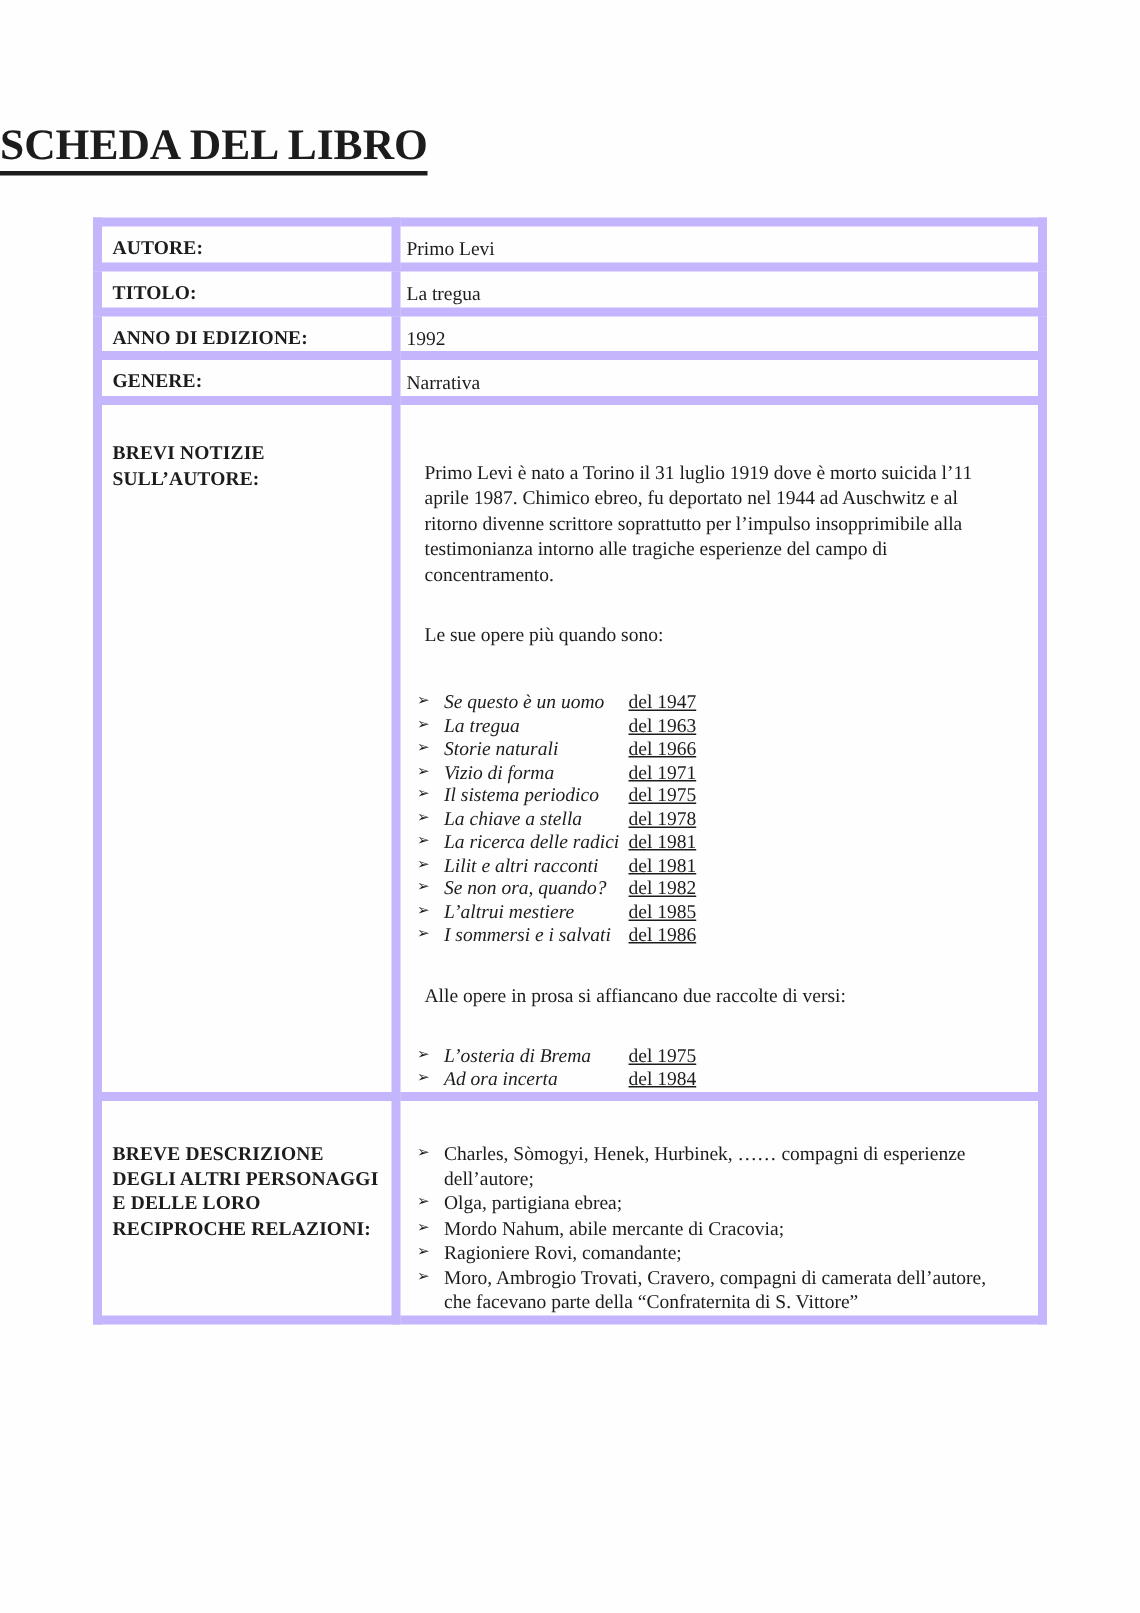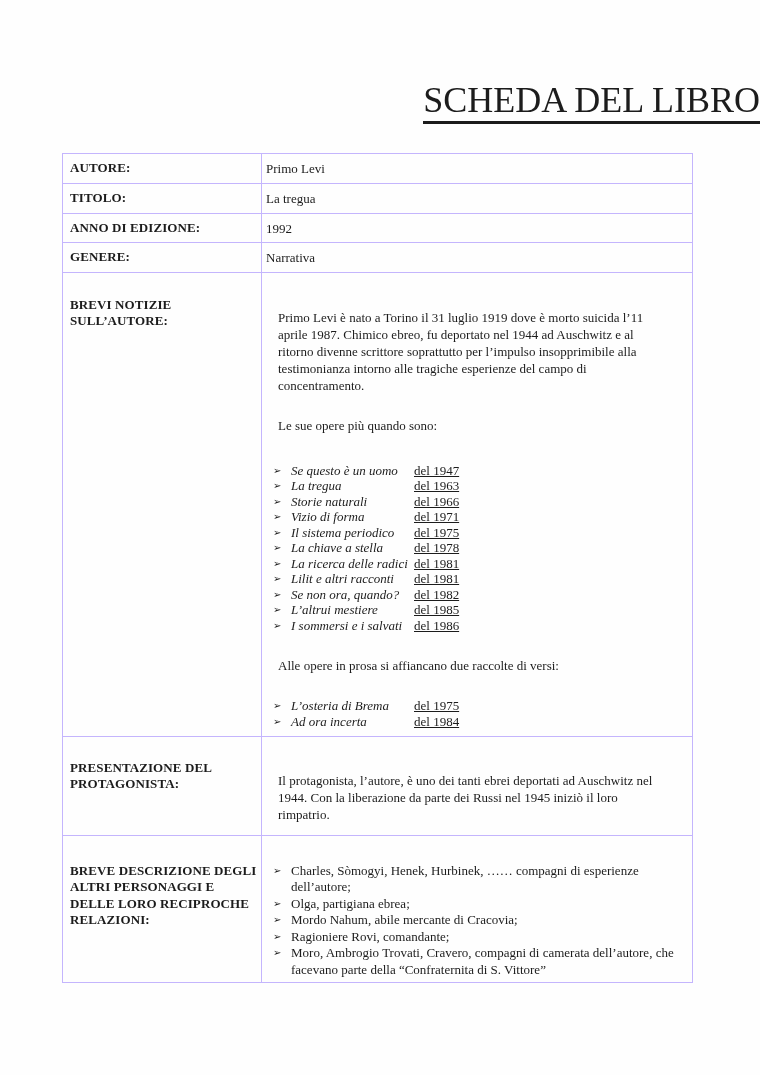--- a/index.html
+++ b/index.html
@@ -12,40 +12,40 @@
     width: 760px;
     height: 1075px;
     background: #fefefe;
     font-family: "Liberation Serif", "DejaVu Serif", serif;
     color: #1c1c1c;
     overflow: hidden;
   }
   h1.doc-title {
     margin: 0;
     padding-top: 82px;
-    text-align: right;
-    font-size: 36px;
-    font-weight: normal;
+    text-align: left;
+    font-size: 29px;
+    font-weight: bold;
     line-height: 1.05;
   }
   h1.doc-title span {
     border-bottom: 3px solid #1c1c1c;
     padding-bottom: 1px;
   }
   table.book-table {
     border-collapse: collapse;
     table-layout: fixed;
     width: 630px;
     margin-left: 62px;
     margin-top: 33px;
   }
   col.c1 { width: 199px; }
   col.c2 { width: 431px; }
   td {
-    border: 1px solid #c4b5fd;
+    border: 6px solid #c4b5fd;
     vertical-align: top;
     font-size: 13px;
   }
   td.label {
     font-weight: bold;
     padding: 6px 4px 0 7px;
     line-height: 16.5px;
     letter-spacing: 0.1px;
   }
   td.value {
@@ -198,26 +198,20 @@
             </div>
               <div class="item">
               <span class="bullet-cell">➢</span>
               <span class="work-title">Ad ora incerta</span>
               <span class="work-year"> del 1984</span>
             </div>
             </div>
         </td>
       </tr>
 
-      <tr class="row-protag">
-        <td class="label">PRESENTAZIONE DEL PROTAGONISTA:</td>
-        <td class="value">
-          <p class="protag-text">Il protagonista, l’autore, è uno dei tanti ebrei deportati ad Auschwitz nel 1944. Con la liberazione da parte dei Russi nel 1945 iniziò il loro rimpatrio.</p>
-        </td>
-      </tr>
 
       <tr class="row-chars">
         <td class="label">BREVE DESCRIZIONE DEGLI ALTRI PERSONAGGI E DELLE LORO RECIPROCHE RELAZIONI:</td>
         <td class="value">
           <div class="blist chars-list">
               <div class="item">
               <span class="bullet-cell">➢</span>
               <span class="char-text">Charles, Sòmogyi, Henek, Hurbinek, …… compagni di esperienze dell’autore;</span>
             </div>
               <div class="item">

